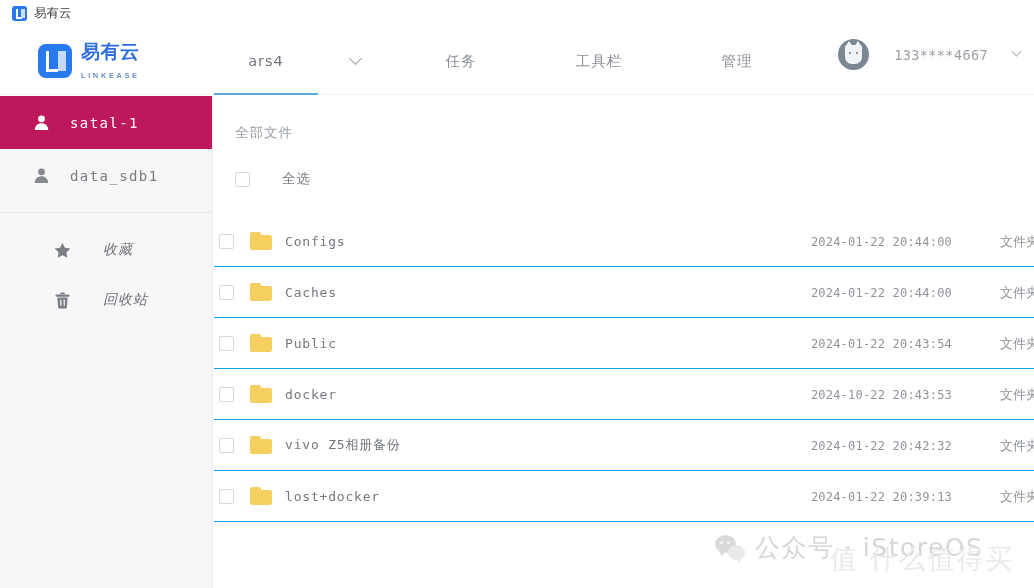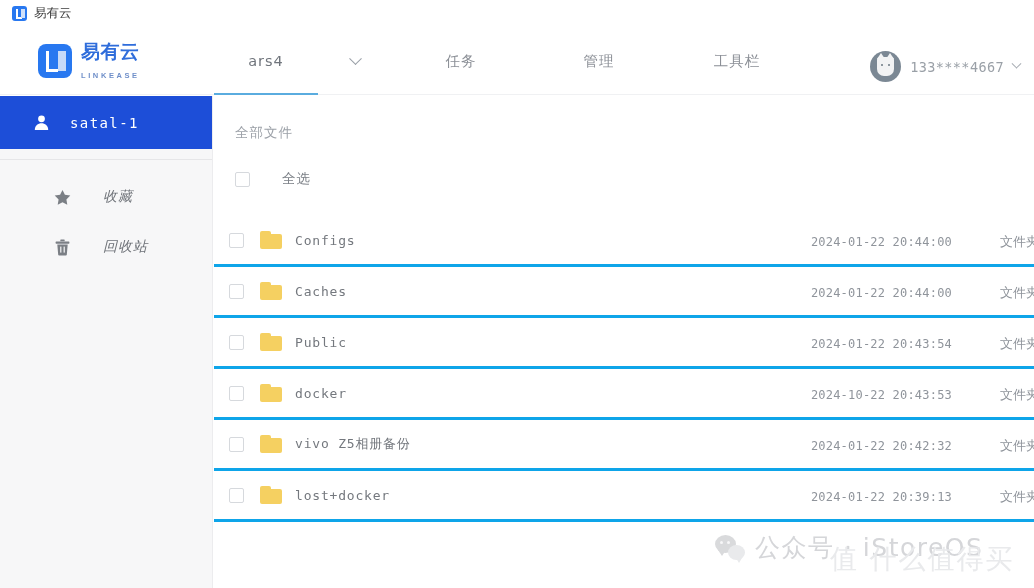--- a/index.html
+++ b/index.html
@@ -92,22 +92,22 @@
     content: ""; position: absolute; left: 0; right: 0; bottom: 0;
     height: 2.5px; background: #5AACDF;
   }
   .chev {
     display: inline-block; width: 9px; height: 9px;
     border-right: 1.6px solid #9aa0a8; border-bottom: 1.6px solid #9aa0a8;
     transform: rotate(45deg) translate(-2px,-2px);
   }
 
   .user-area {
-    position: absolute; right: 14px; top: 24px;
-    display: flex; align-items: center; gap: 9px; cursor: pointer;
+    position: absolute; right: 14px; top: 12px;
+    display: flex; align-items: center; gap: 25px; cursor: pointer;
   }
   .avatar {
     width: 31px; height: 31px; border-radius: 50%;
     background: #7b8894; position: relative; overflow: hidden; flex: none;
   }
   .avatar .cat {
     position: absolute; left: 7px; top: 6px; width: 17px; height: 19px;
     background: #f2f3f4; border-radius: 3px 3px 7px 7px;
   }
   .avatar .cat::before,
@@ -140,21 +140,21 @@
   
   .sidebar {
     position: absolute; left: 0; top: 96px; width: 213px; height: 492px;
     background: #F7F7F8; border-right: 1px solid #ececee;
   }
   .side-item {
     position: relative; height: 53px;
     display: flex; align-items: center; gap: 20px; padding-left: 33px;
     cursor: pointer;
   }
-  .side-item.active { background: #1d4ed8; }
+  .side-item.active { background: #be185d; }
   .side-label {
     font-size: 14px; color: #777b82; letter-spacing: 1.4px;
     font-family: "DejaVu Sans Mono", monospace;
   }
   .side-item.active .side-label { color: #ffffff; }
   .side-label-cn {
     font-size: 14px; color: #6e7278; letter-spacing: 1px;
     font-family: "DejaVu Sans", sans-serif;
   }
 
@@ -188,22 +188,22 @@
   }
   .selectall-label {
     font-size: 13.5px; color: #7c8087; letter-spacing: 1px;
     font-family: "DejaVu Sans", sans-serif;
   }
 
   .filelist { margin-top: 28px; }
   .filerow {
     position: relative; height: 51px;
     display: flex; align-items: center;
-    padding-left: 15px; padding-right: 0;
-    border-bottom: 3px solid #0ea5e9;
+    padding-left: 5px; padding-right: 0;
+    border-bottom: 1px solid #0ea5e9;
     cursor: pointer;
   }
   .filerow .cbx { margin-right: 16px; }
   .folder-ico {
     width: 22px; height: 18px; flex: none; position: relative; margin-right: 13px;
   }
   .folder-ico .body {
     position: absolute; left: 0; bottom: 0; width: 22px; height: 15px;
     background: #F5D061; border-radius: 2px 2px 2px 2px;
   }
@@ -302,24 +302,24 @@
       <div class="navtab tab-ars4 active">
         <span>ars4</span>
       </div>
       <div class="navtab tab-chevron">
         <span class="chev"></span>
       </div>
       <div class="navtab tab-plain">
         <span>任务</span>
       </div>
       <div class="navtab tab-plain">
+        <span>工具栏</span>
+      </div>
+      <div class="navtab tab-plain">
         <span>管理</span>
-      </div>
-      <div class="navtab tab-plain">
-        <span>工具栏</span>
       </div>
     </div>
 
     <div class="user-area">
       <span class="avatar">
         <span class="cat"></span>
           <span class="eyes"></span>
       </span>
       <span class="user-name">133****4667</span>
       <span class="chev-sm"></span>
@@ -331,20 +331,29 @@
     <div class="side-item active">
       <span class="ico">
         <svg viewBox="0 0 17 17">
             <circle cx="8.5" cy="4.8" r="3.4" fill="#ffffff"></circle>
             <path d="M1.8 16 C1.8 11.4 5 9.2 8.5 9.2 C12 9.2 15.2 11.4 15.2 16 Z" fill="#ffffff"></path>
           </svg>
       </span>
       <span class="side-label">satal-1</span>
     </div>
 
+    <div class="side-item">
+      <span class="ico">
+        <svg viewBox="0 0 17 17">
+            <circle cx="8.5" cy="4.8" r="3.4" fill="#86898f"></circle>
+            <path d="M1.8 16 C1.8 11.4 5 9.2 8.5 9.2 C12 9.2 15.2 11.4 15.2 16 Z" fill="#86898f"></path>
+          </svg>
+      </span>
+      <span class="side-label">data_sdb1</span>
+    </div>
 
     <div class="side-divider"></div>
 
     <div class="side-group2">
       <div class="side-item">
         <span class="ico">
           <svg viewBox="0 0 17 17">
               <path d="M8.5 0.9 L10.9 5.8 L16.3 6.6 L12.4 10.4 L13.3 15.8 L8.5 13.2 L3.7 15.8 L4.6 10.4 L0.7 6.6 L6.1 5.8 Z" fill="#7b7f85"></path>
             </svg>
         </span>

